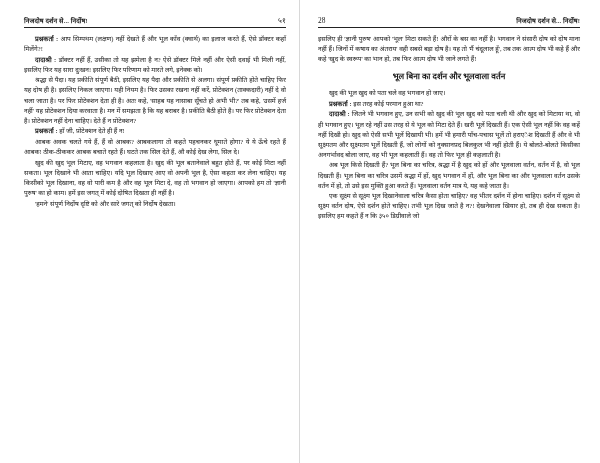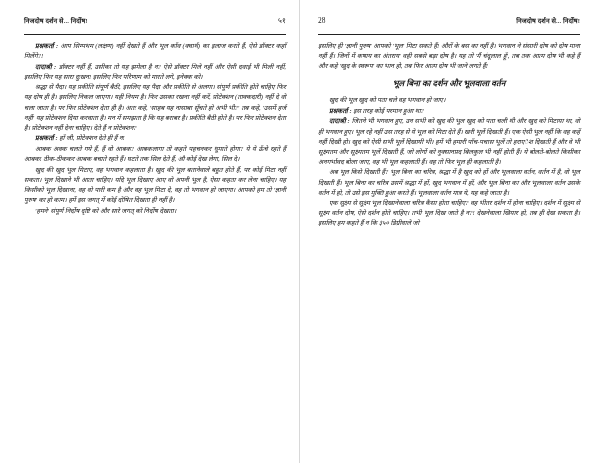--- a/index.html
+++ b/index.html
@@ -44,21 +44,21 @@
     height: 463px;
     background: #d8d8d8;
   }
   .header {
     display: flex;
     align-items: flex-end;
     justify-content: space-between;
     font-size: 6.6px;
     font-weight: bold;
     letter-spacing: 0.1px;
-    margin-bottom: 9px;
+    margin-bottom: 2px;
     height: 11px;
   }
   .header .title {
     white-space: nowrap;
   }
   .header .folio {
     font-size: 7.4px;
     font-weight: normal;
   }
   .rule {
@@ -66,21 +66,20 @@
     background: #222;
     margin-bottom: 6px;
   }
   .body-col {
     font-size: 6.55px;
     line-height: 10.1px;
     text-align: justify;
     text-justify: inter-word;
     -webkit-hyphens: none;
     hyphens: none;
-    font-style: italic;
   }
   p {
     margin: 0 0 0.5px 0;
     text-indent: 11px;
   }
   p.noind {
     text-indent: 0;
   }
   .lbl {
     font-weight: bold;

